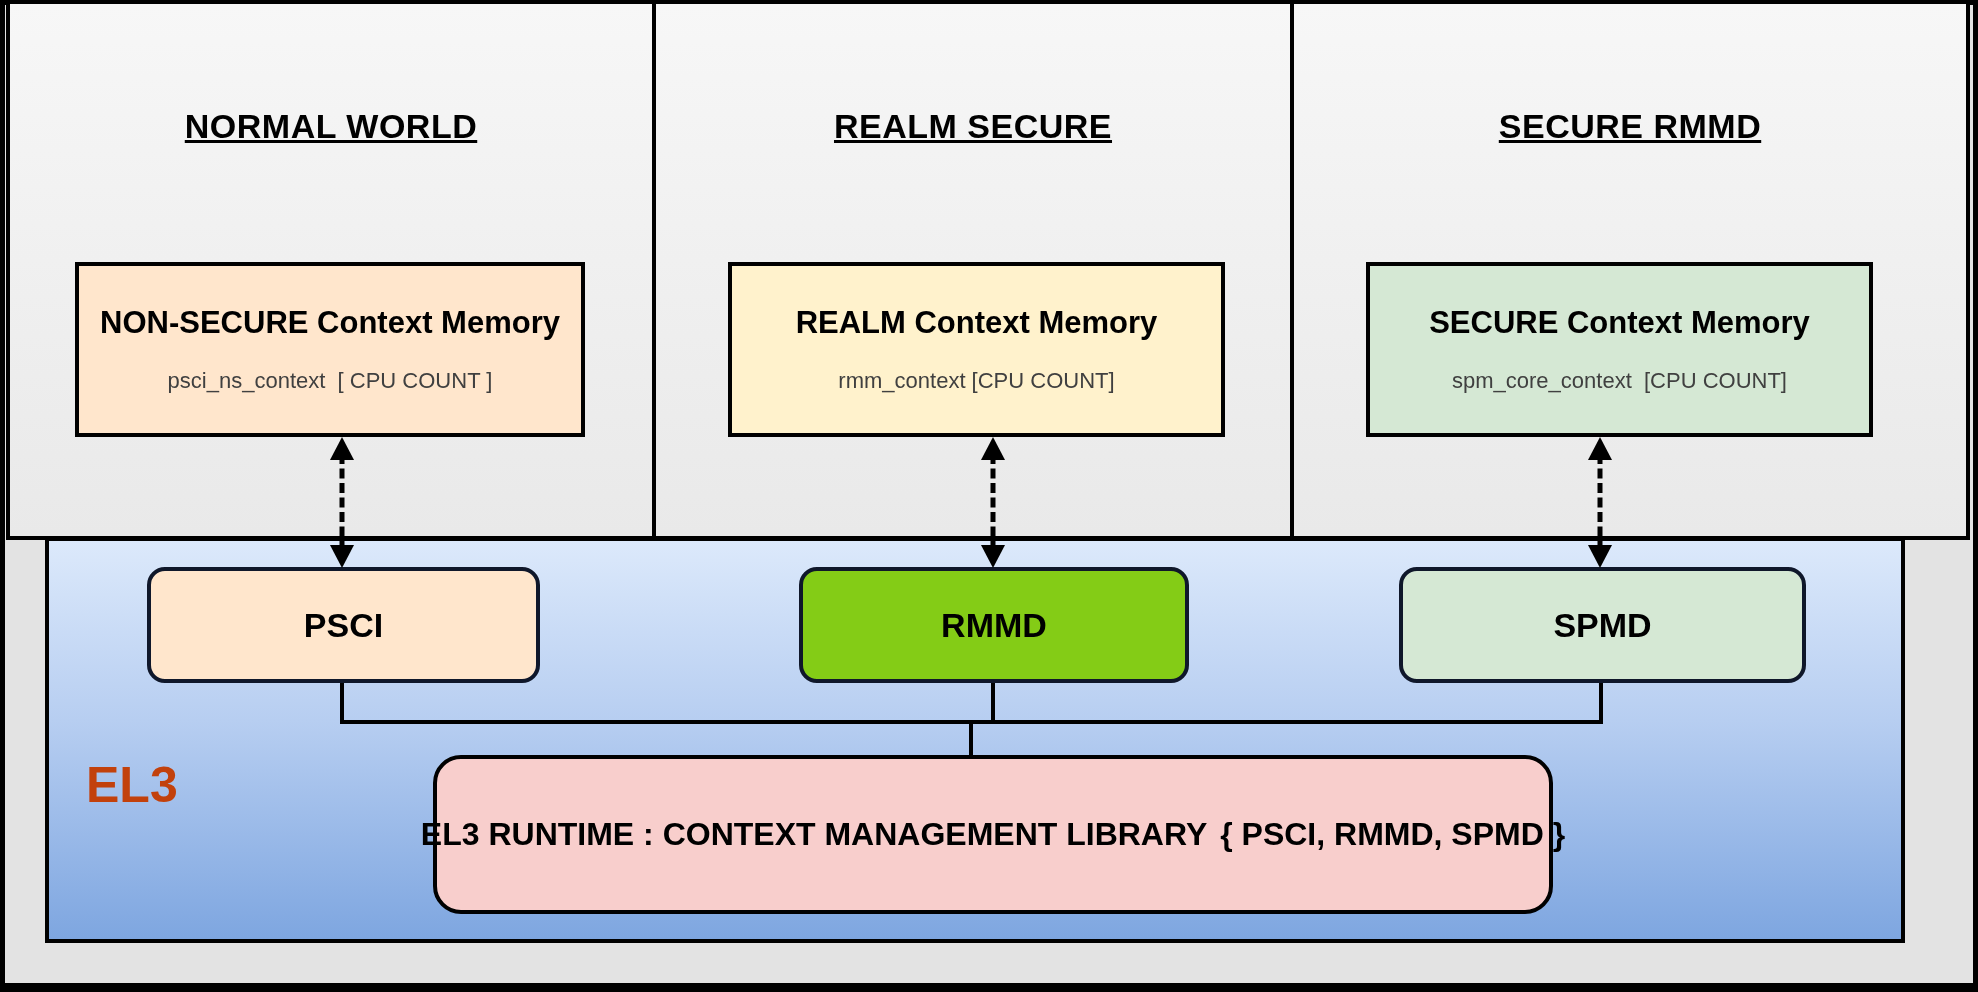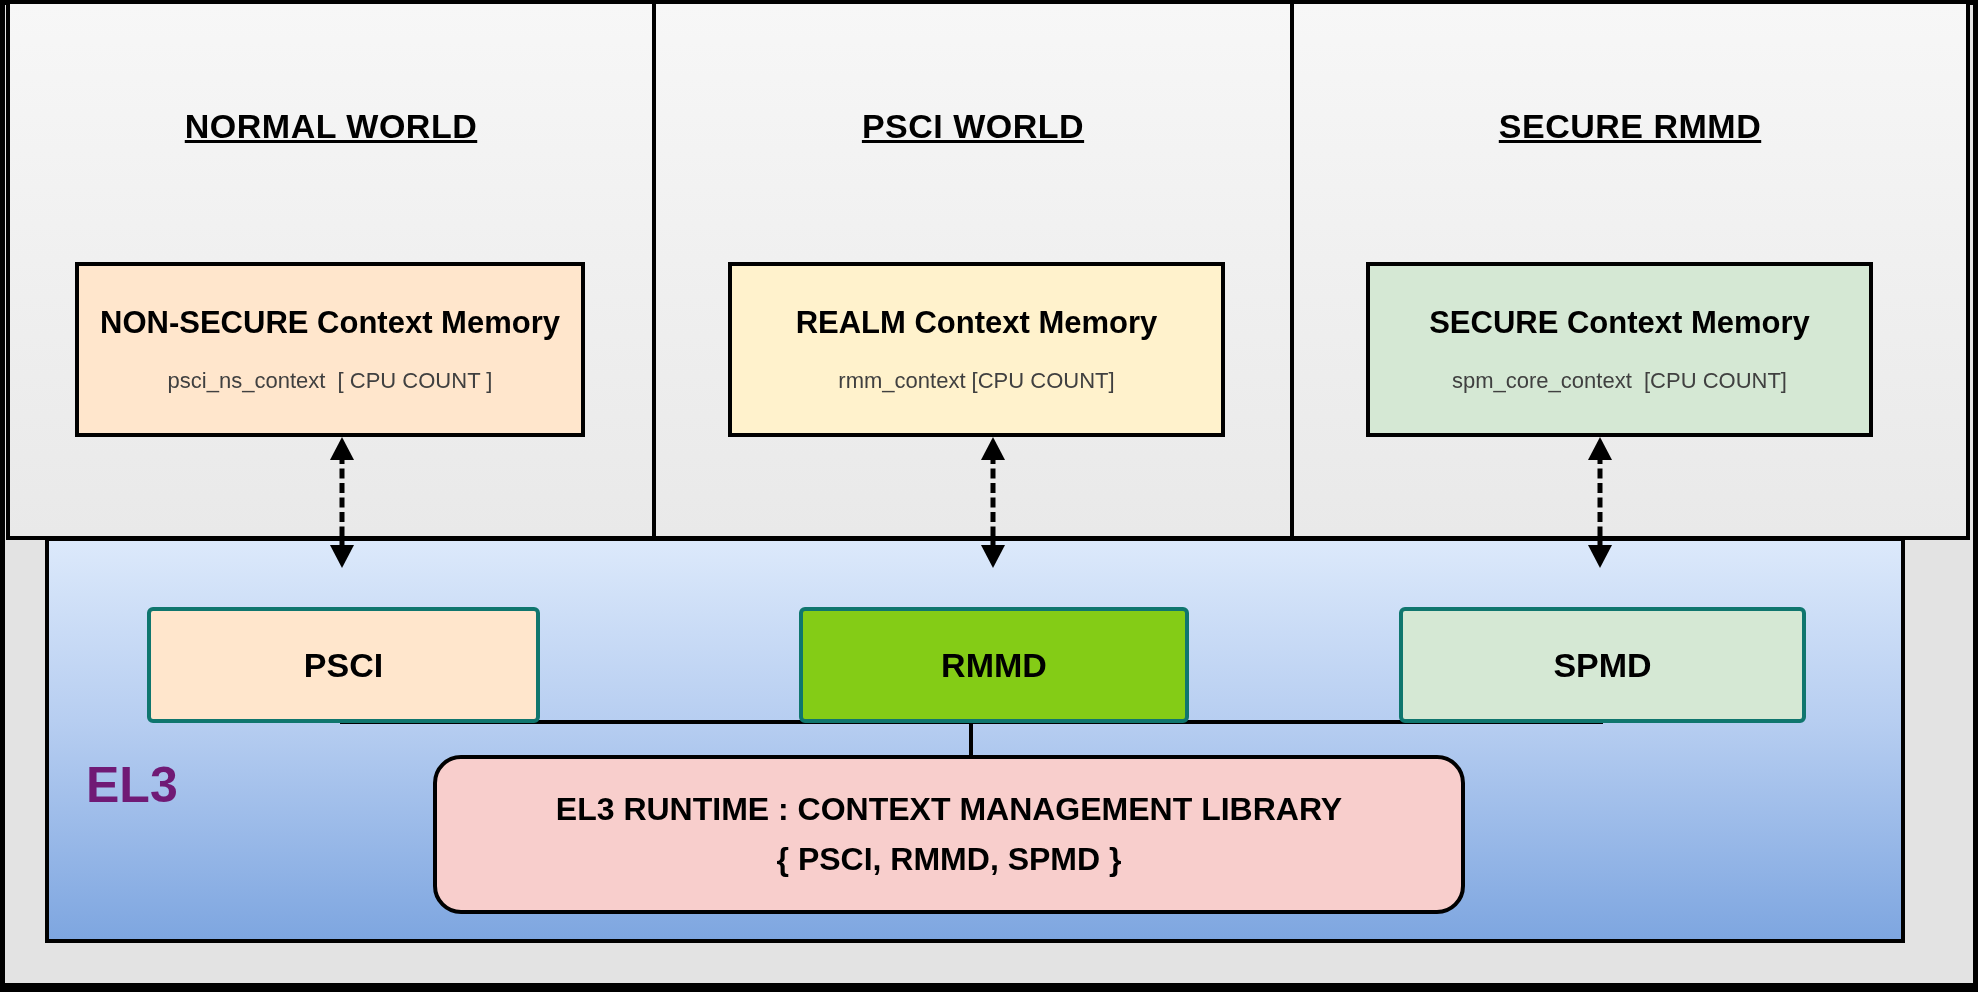--- a/index.html
+++ b/index.html
@@ -93,79 +93,78 @@
     border: 4px solid #000;
     box-sizing: border-box;
     background: linear-gradient(180deg, #DCE9FB 0%, #B7CEF1 45%, #7EA6E0 100%);
     z-index: 2;
   }
   .el3-label {
     position: absolute;
     left: 86px; top: 756px;
     font-size: 50px;
     font-weight: bold;
-    color: #701a75;
+    color: #c2410c;
     z-index: 4;
   }
   
   .disp-box {
     position: absolute;
     top: 567px;
     height: 116px;
-    border: 4px solid #0f766e;
-    box-sizing: border-box;
-    border-radius: 6px;
+    border: 4px solid #0f172a;
+    box-sizing: border-box;
+    border-radius: 18px;
     display: flex;
     align-items: center;
     justify-content: center;
     font-size: 34px;
     font-weight: bold;
     color: #000;
     z-index: 5;
-    margin-top: 40px;
   }
   .disp-1 { left: 147px;  width: 393px; background: #FFE6CC; }
   .disp-2 { left: 799px;  width: 390px; background: #84cc16; }
   .disp-3 { left: 1399px; width: 407px; background: #D5E8D4; }
   
   .conn { position: absolute; background: #000; z-index: 3; }
   .stub-1 { left: 340px;  top: 681px; width: 4px; height: 43px; }
   .stub-2 { left: 991px;  top: 681px; width: 4px; height: 43px; }
   .stub-3 { left: 1599px; top: 681px; width: 4px; height: 43px; }
   .bus    { left: 340px;  top: 720px; width: 1263px; height: 4px; }
   .drop   { left: 969px;  top: 722px; width: 4px; height: 35px; }
   
   .runtime-box {
     position: absolute;
     left: 433px; top: 755px;
-    width: 1032px; height: 159px;
+    width: 1120px; height: 159px;
     background: #F8CECC;
     border: 4px solid #000;
     box-sizing: border-box;
     border-radius: 28px;
     display: flex;
-    flex-direction: column;
+    flex-direction: row;
     align-items: center;
     justify-content: center;
     gap: 13px;
     z-index: 5;
   }
   .runtime-line { font-size: 32px; font-weight: bold; color: #000; white-space: pre; }
 </style>
 </head>
 <body>
 
 <div class="page">
 
   <div class="world world-1">
     <div class="world-title">NORMAL WORLD</div>
   </div>
 
   <div class="world world-2">
-    <div class="world-title">PSCI WORLD</div>
+    <div class="world-title">REALM SECURE</div>
   </div>
 
   <div class="world world-3">
     <div class="world-title">SECURE RMMD</div>
   </div>
 
   <div class="el3-panel"></div>
   <div class="el3-label">EL3</div>
 
   <div class="mem-box mem-1">

